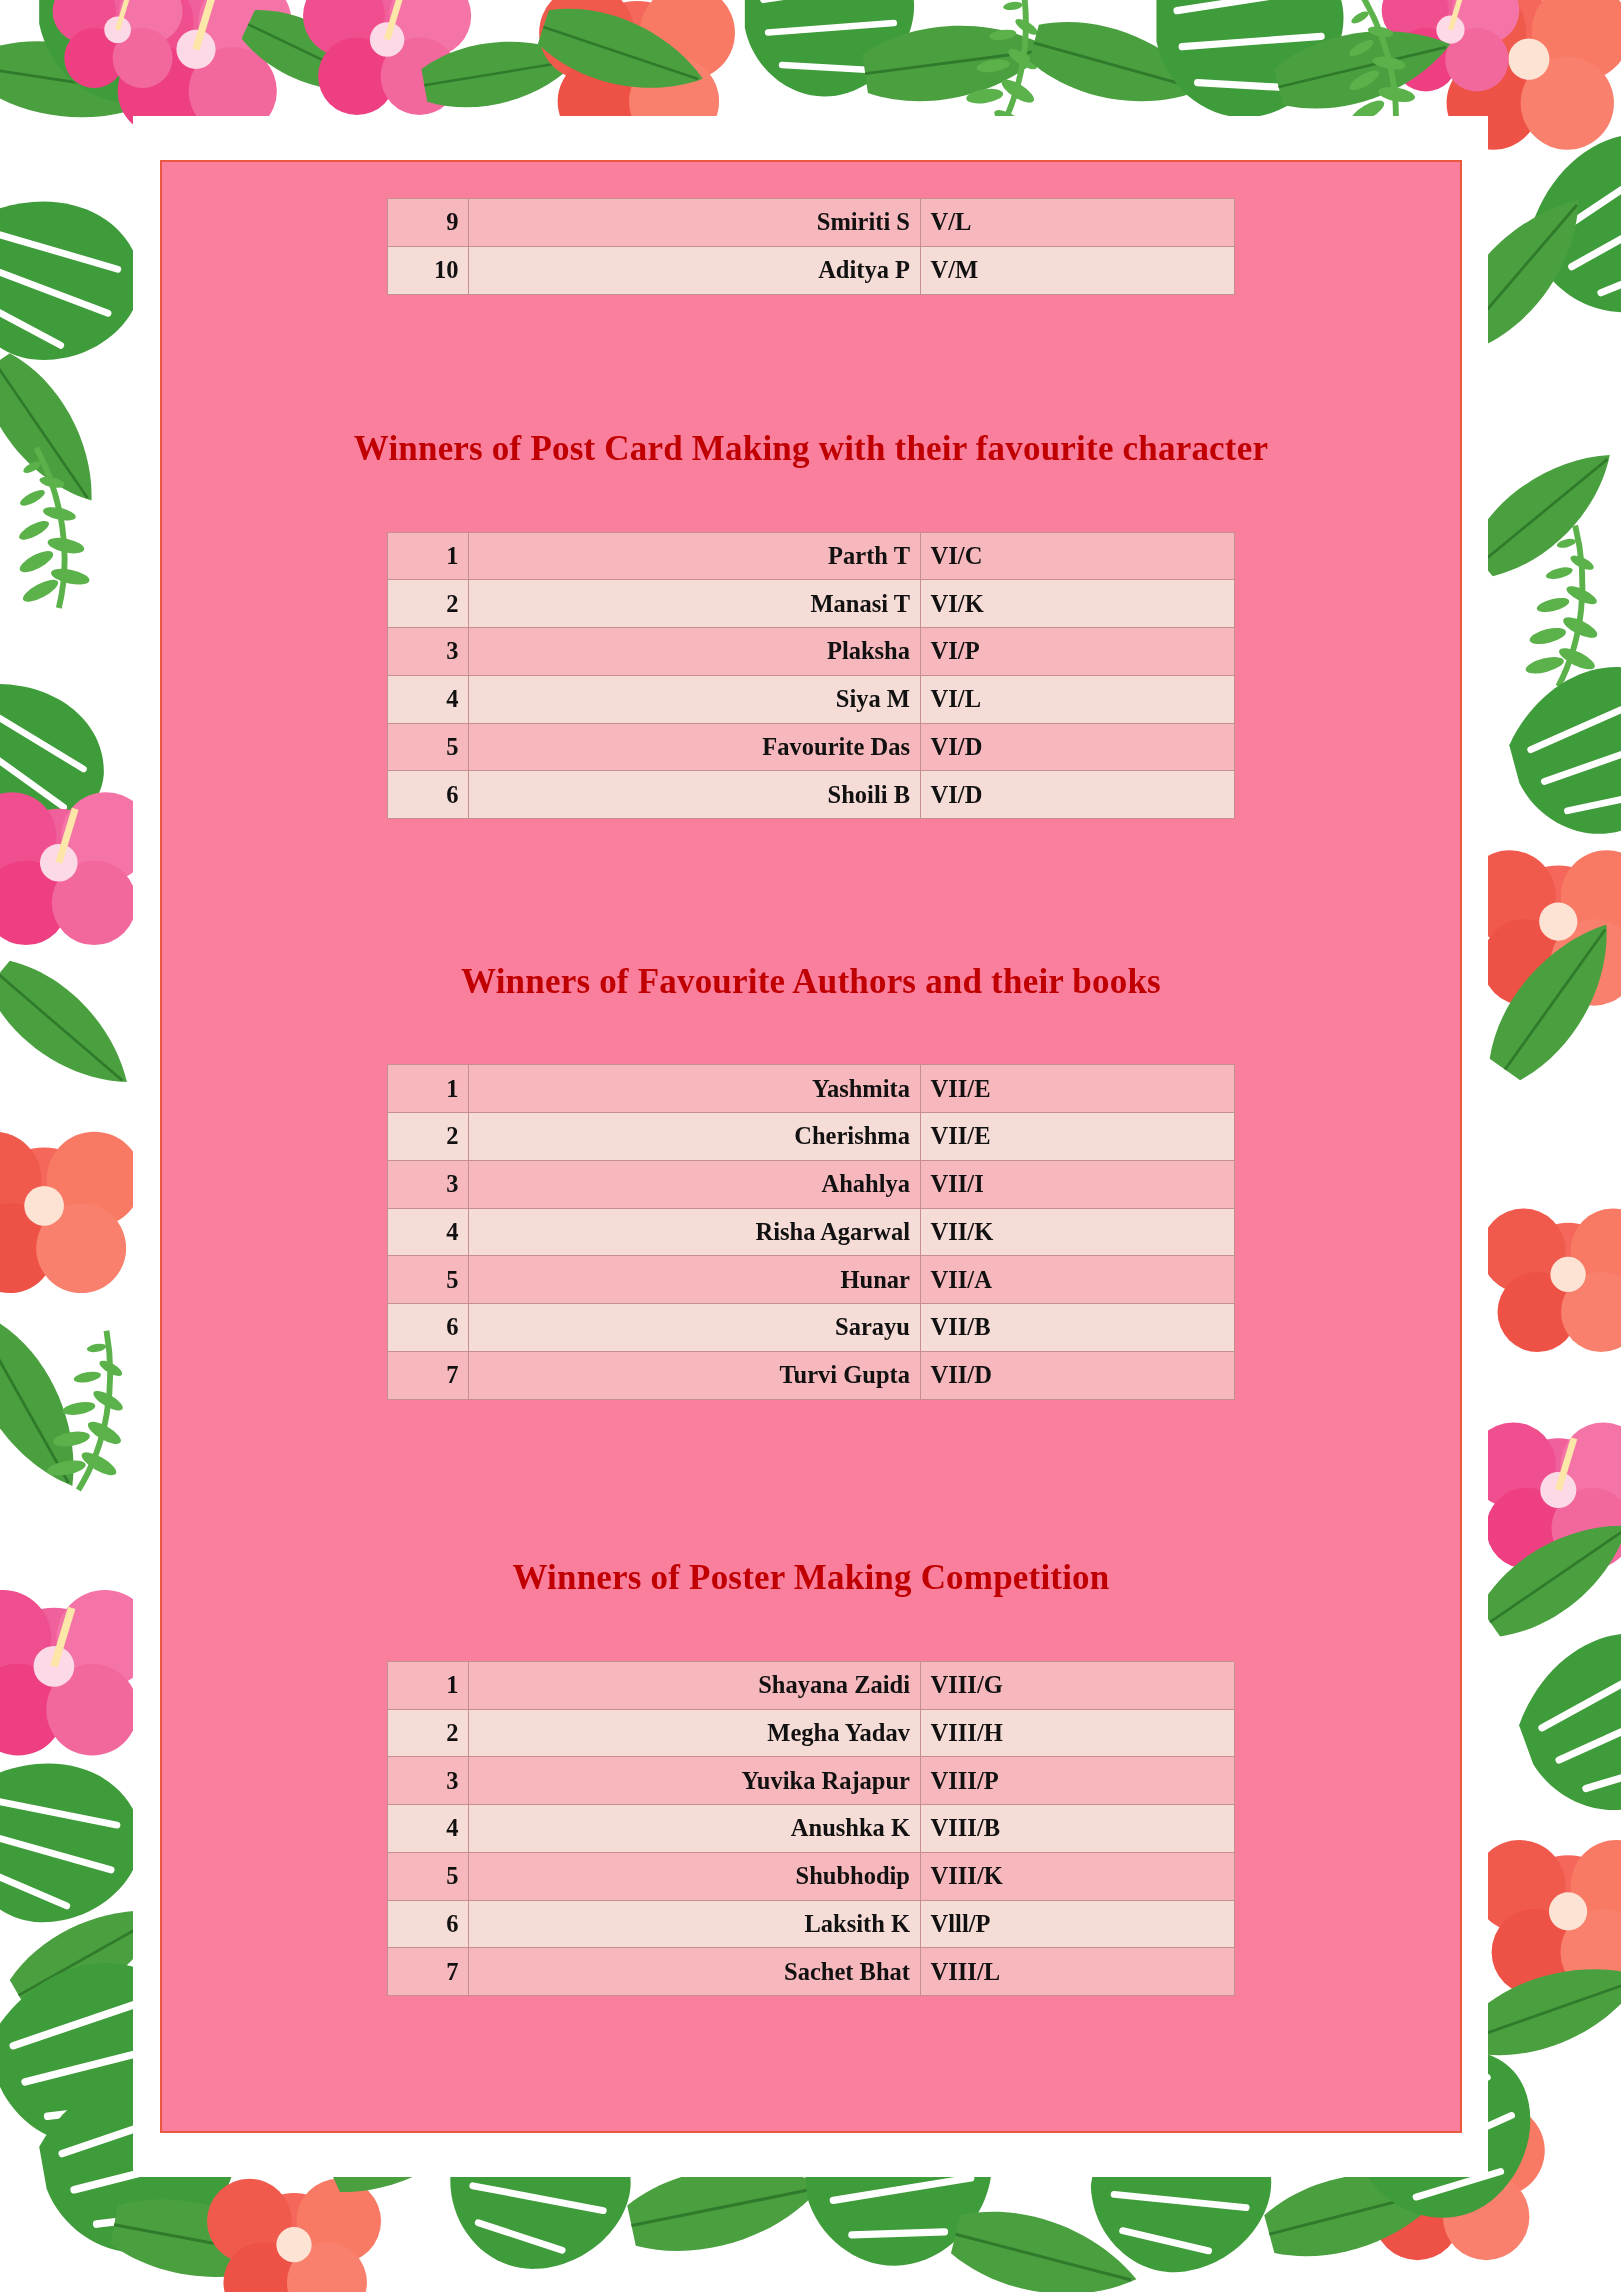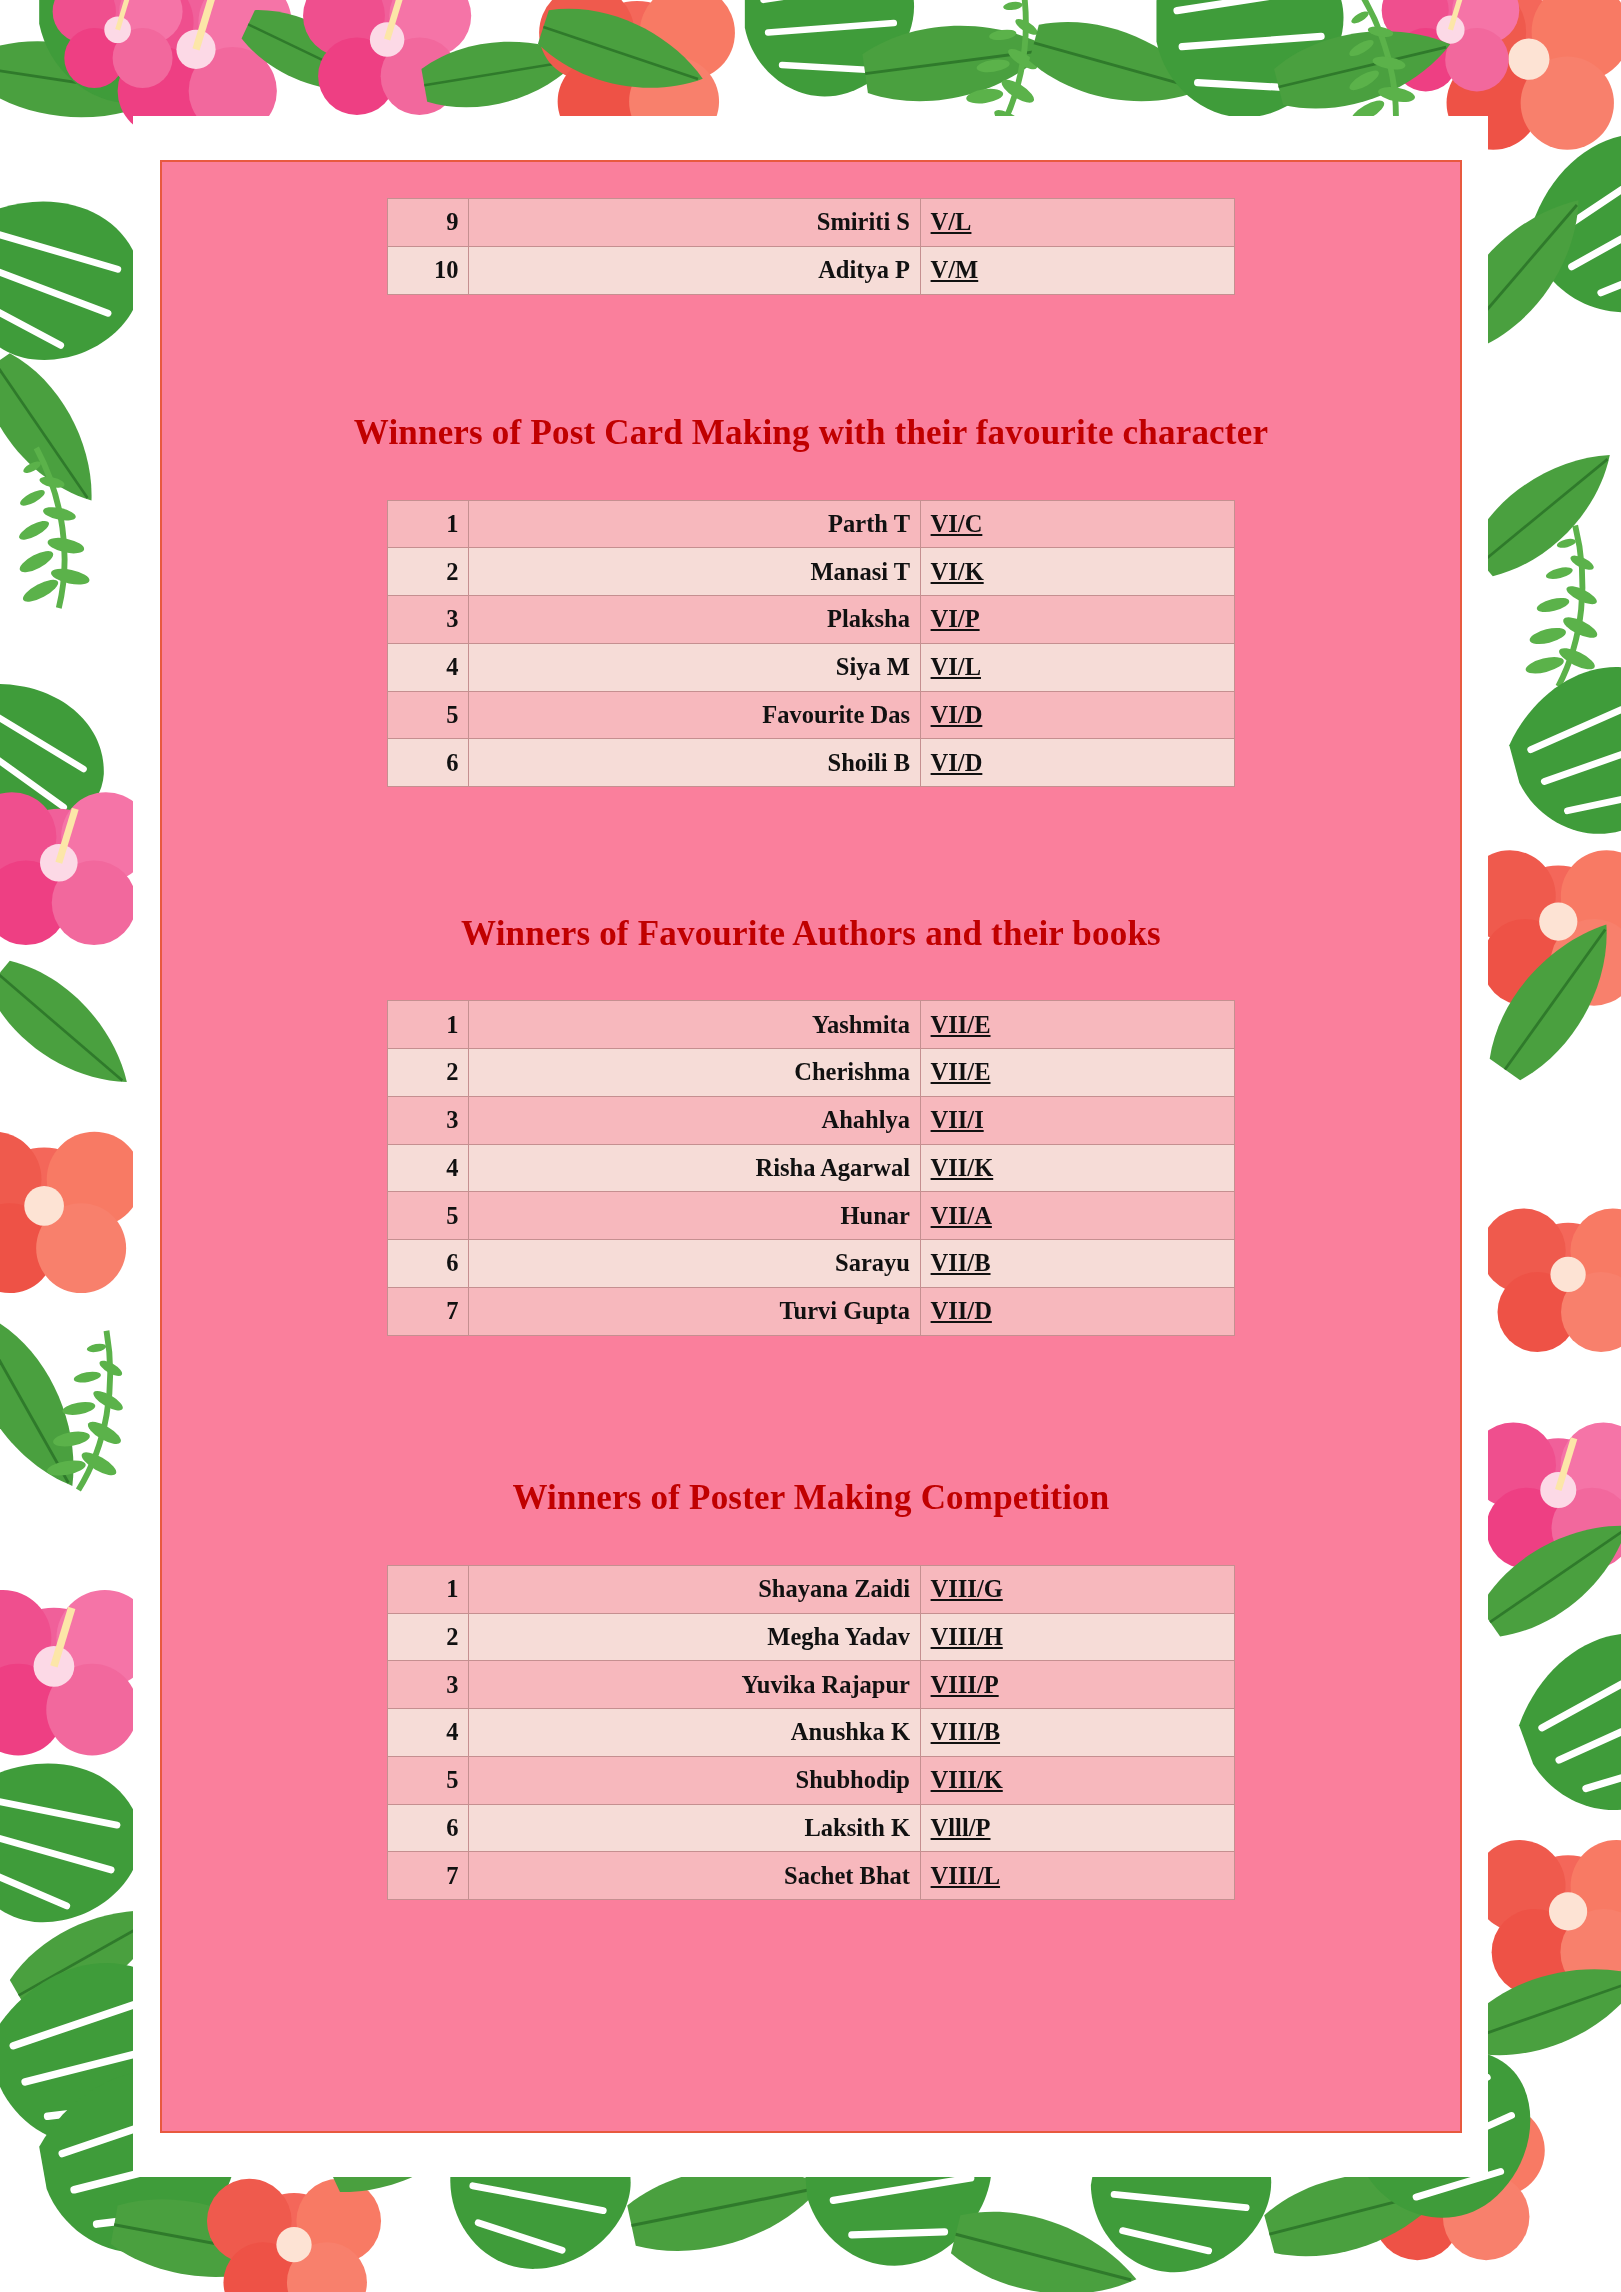--- a/index.html
+++ b/index.html
@@ -77,29 +77,28 @@
     padding-right: 11.8px;
   }
   td.col-name {
     width: 431px;
     text-align: right;
   }
   td.col-class {
     width: 294px;
     text-align: left;
     padding-left: 15.7px;
-    text-decoration: underline;
   }
 
   h2.section-title {
     text-align: center;
     color: #c00000;
     font-size: 35px;
     font-weight: bold;
-    margin: 0;
+    margin: 16px;
     letter-spacing: 0.2px;
   }
 
   .sp-top { height: 36px; }
   .gap-a  { height: 118px; }
   .gap-b  { height: 47px; }
   .gap-c  { height: 127px; }
   .gap-d  { height: 46px; }
   .gap-e  { height: 142px; }
   .gap-f  { height: 47px; }

